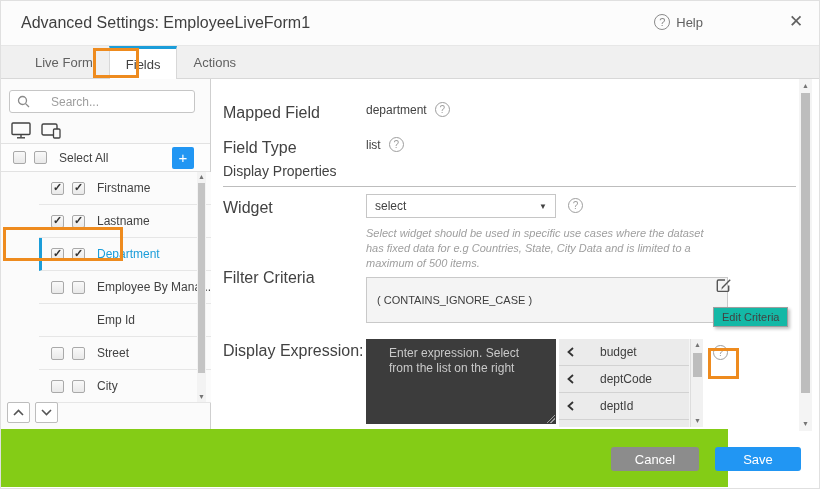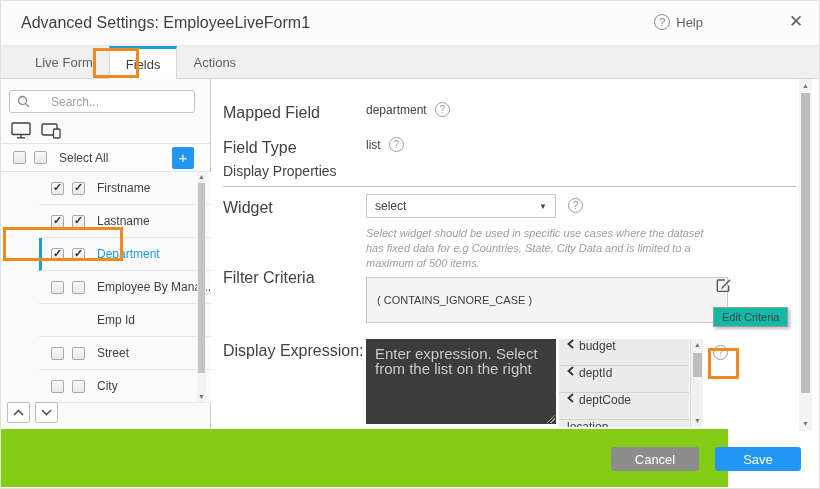--- a/index.html
+++ b/index.html
@@ -64,23 +64,23 @@
   .select-ctl{position:absolute;left:155px;top:115px;width:190px;height:24px;background:#fff;border:1px solid #c6c6c6;display:flex;align-items:center;justify-content:space-between;padding:0 8px;font-size:12px;cursor:pointer;gap:32px;}
   .select-caret{font-size:8px;color:#424242;}
   .widget-help{position:absolute;left:155px;top:147px;width:340px;font-size:11px;font-style:italic;color:#9e9e9e;line-height:15px;}
   .filter-area{position:absolute;left:155px;top:198px;width:362px;height:46px;background:#f4f4f4;border:1px solid #c9c9c9;font-size:11px;color:#3d3d3d;padding:16px 10px;cursor:text;}
   .resize-grip{position:absolute;right:1px;bottom:1px;width:9px;height:9px;background:
     linear-gradient(135deg, transparent 50%, #9e9e9e 50%, #9e9e9e 57%, transparent 57%, transparent 71%, #9e9e9e 71%, #9e9e9e 78%, transparent 78%);}
   .edit-btn{position:absolute;left:502px;top:196px;width:22px;height:22px;display:flex;align-items:center;justify-content:center;cursor:pointer;}
   .annot-edit{left:707px;top:269px;width:31px;height:31px;}
   .tooltip{position:absolute;left:502px;top:228px;background:#14b8a6;border:1px solid #9e9e9e;box-shadow:2px 2px 3px rgba(0,0,0,.25);font-size:11px;color:#424242;padding:3px 8px;white-space:nowrap;}
   .expr-label{top:263px;}
-  .expr-area{position:absolute;left:155px;top:260px;width:190px;height:85px;background:var(--dark-panel);color:#c9c9c9;font-size:15px;line-height:15px;padding:7px 9px;cursor:text;}
+  .expr-area{position:absolute;left:155px;top:260px;width:190px;height:85px;background:var(--dark-panel);color:#c9c9c9;font-size:12px;line-height:15px;padding:7px 23px;cursor:text;}
   .expr-list{position:absolute;left:348px;top:260px;width:144px;height:88px;overflow:hidden;background:#f5f5f5;}
-  .erow{position:relative;height:27px;width:130px;background:#ebebeb;border-bottom:1px solid #d2d2d2;display:flex;align-items:flex-start;padding-left:8px;gap:5px;font-size:12px;color:#3d3d3d;cursor:pointer;}
+  .erow{position:relative;height:27px;width:130px;background:#ebebeb;border-bottom:1px solid #d2d2d2;display:flex;align-items:center;padding-left:8px;gap:26px;font-size:12px;color:#3d3d3d;cursor:pointer;}
   .expr-scroll{position:absolute;right:0;top:0;width:13px;height:88px;background:#f1f1f1;border-left:1px solid #ddd;}
   .expr-scroll .thumb{position:absolute;left:2px;top:14px;width:9px;height:24px;background:#bdbdbd;}
   .expr-q{position:absolute;left:502px;top:266px;}
   .main-scroll{position:absolute;left:588px;top:0;width:13px;height:352px;background:#f4f4f4;}
   .main-scroll .thumb{position:absolute;left:2px;top:14px;width:9px;height:300px;background:#bdbdbd;}
 
   
   .footer{position:absolute;left:0;top:428px;width:727px;height:58px;background:#84cc16;}
   .btn{position:absolute;top:18px;height:24px;border:none;border-radius:3px;color:#fff;font-size:13px;font-family:"Liberation Sans", sans-serif;cursor:pointer;}
   .btn-cancel{left:610px;width:88px;background:var(--cancel-grey);}
@@ -253,27 +253,27 @@
       <div class="erow">
     <svg width="7" height="10" viewBox="0 0 7 10">
               <polyline points="6,1 1.5,5 6,9" fill="none" stroke="#333" stroke-width="1.8"></polyline>
             </svg>
     <span class="elabel">budget</span>
   </div>
           <div class="erow">
     <svg width="7" height="10" viewBox="0 0 7 10">
               <polyline points="6,1 1.5,5 6,9" fill="none" stroke="#333" stroke-width="1.8"></polyline>
             </svg>
-    <span class="elabel">deptId</span>
+    <span class="elabel">deptCode</span>
   </div>
           <div class="erow">
     <svg width="7" height="10" viewBox="0 0 7 10">
               <polyline points="6,1 1.5,5 6,9" fill="none" stroke="#333" stroke-width="1.8"></polyline>
             </svg>
-    <span class="elabel">deptCode</span>
+    <span class="elabel">deptId</span>
   </div>
           <div class="erow">
 
     <span class="elabel">location</span>
   </div>
         </div>
       <div class="frow-value expr-q">
         <span class="qicon">?</span>
       </div>
 

